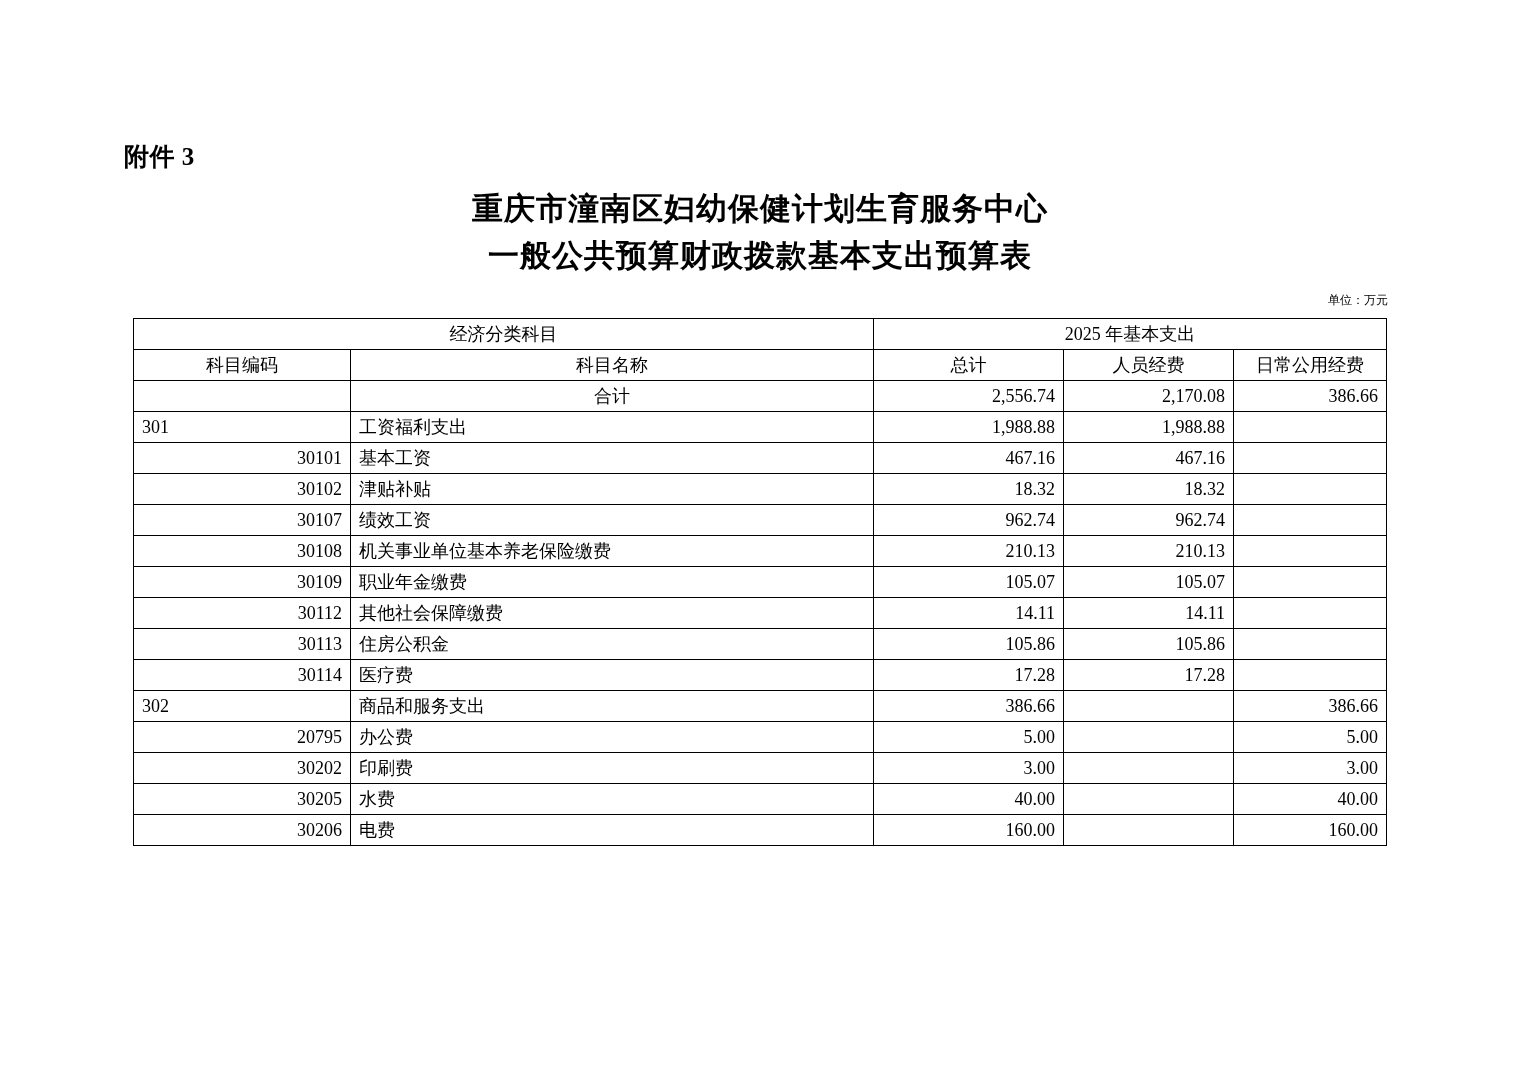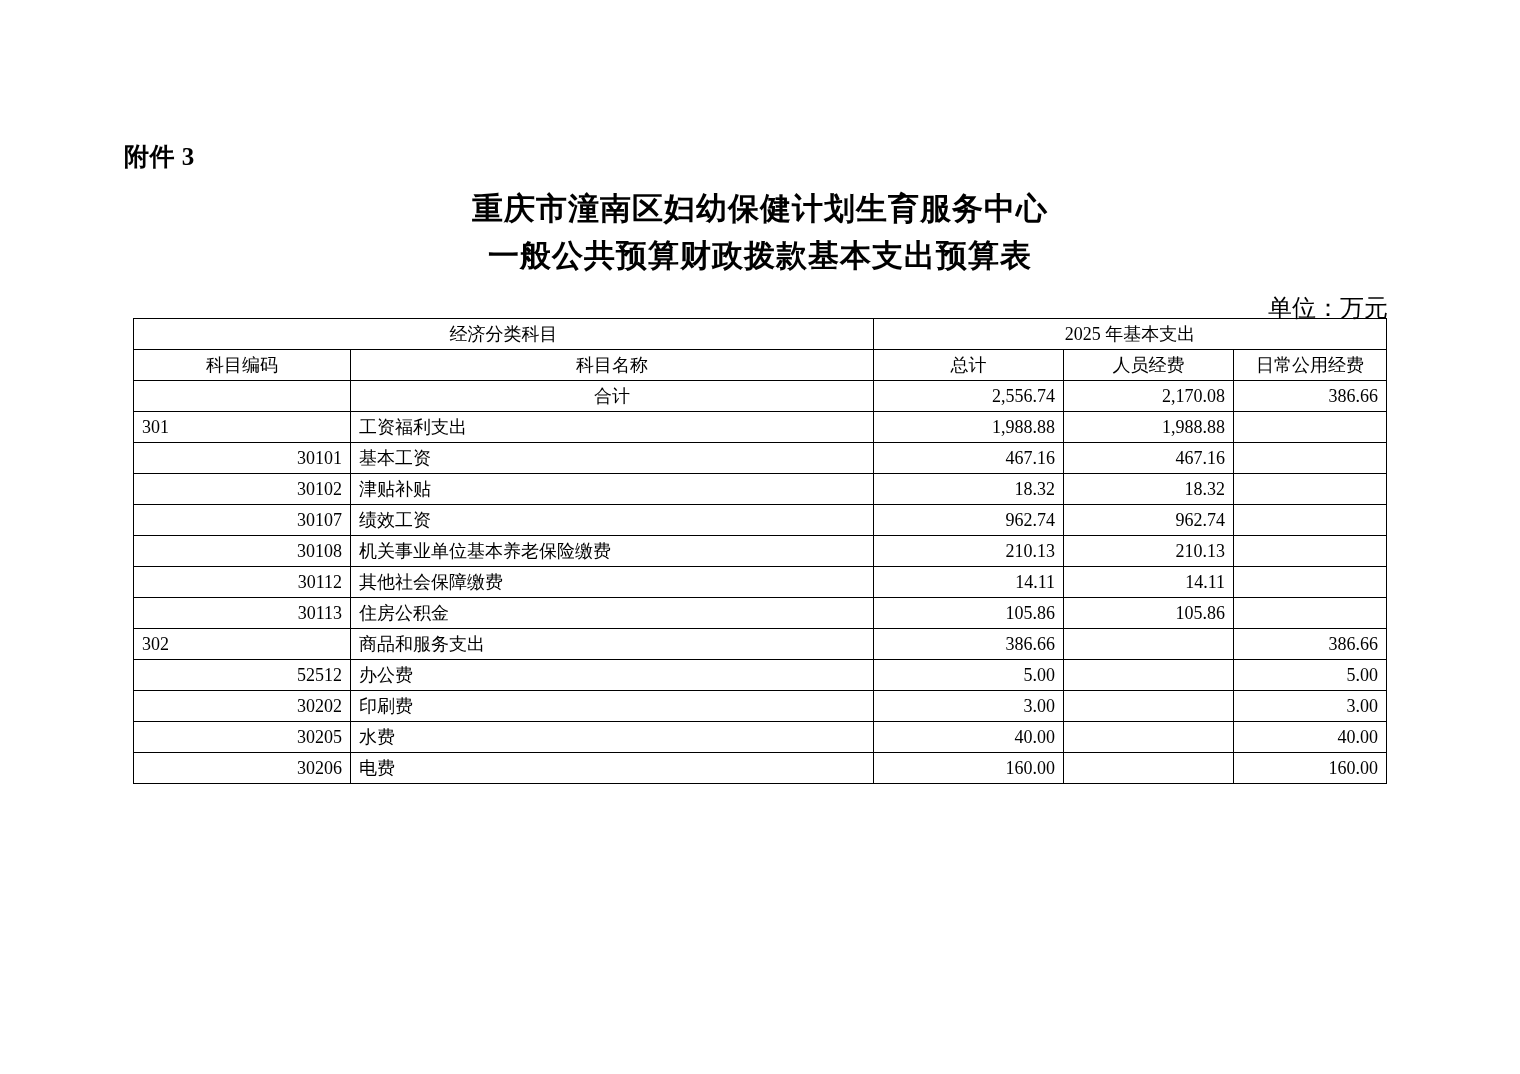--- a/index.html
+++ b/index.html
@@ -41,21 +41,21 @@
     font-size: 31px;
     font-weight: bold;
     letter-spacing: 1px;
     line-height: 47px;
     font-family: Liberation Serif, serif;
   }
   .unit-note {
     position: absolute;
     right: 132px;
     top: 292px;
-    font-size: 24px;
+    font-size: 12px;
   }
   table.budget {
     position: absolute;
     left: 133px;
     top: 318px;
     width: 1253px;
     border-collapse: collapse;
     table-layout: fixed;
   }
   table.budget td, table.budget th {
@@ -156,42 +156,56 @@
           <td class="rgt"></td>
         </tr>
         <tr>
           <td class="code-lvl2">30108</td>
           <td class="lft indent-1">机关事业单位基本养老保险缴费</td>
           <td class="rgt">210.13</td>
           <td class="rgt">210.13</td>
           <td class="rgt"></td>
         </tr>
         <tr>
+          <td class="code-lvl2">30109</td>
+          <td class="lft indent-1">职业年金缴费</td>
+          <td class="rgt">105.07</td>
+          <td class="rgt">105.07</td>
+          <td class="rgt"></td>
+        </tr>
+        <tr>
           <td class="code-lvl2">30112</td>
           <td class="lft indent-1">其他社会保障缴费</td>
           <td class="rgt">14.11</td>
           <td class="rgt">14.11</td>
           <td class="rgt"></td>
         </tr>
         <tr>
           <td class="code-lvl2">30113</td>
           <td class="lft indent-1">住房公积金</td>
           <td class="rgt">105.86</td>
           <td class="rgt">105.86</td>
           <td class="rgt"></td>
         </tr>
         <tr>
+          <td class="code-lvl2">30114</td>
+          <td class="lft indent-1">医疗费</td>
+          <td class="rgt">17.28</td>
+          <td class="rgt">17.28</td>
+          <td class="rgt"></td>
+        </tr>
+        <tr>
           <td class="code-lvl1">302</td>
           <td class="lft indent-0">商品和服务支出</td>
           <td class="rgt">386.66</td>
           <td class="rgt"></td>
           <td class="rgt">386.66</td>
         </tr>
         <tr>
-          <td class="code-lvl2">52512</td>
+          <td class="code-lvl2">20795</td>
           <td class="lft indent-1">办公费</td>
           <td class="rgt">5.00</td>
           <td class="rgt"></td>
           <td class="rgt">5.00</td>
         </tr>
         <tr>
           <td class="code-lvl2">30202</td>
           <td class="lft indent-1">印刷费</td>
           <td class="rgt">3.00</td>
           <td class="rgt"></td>

